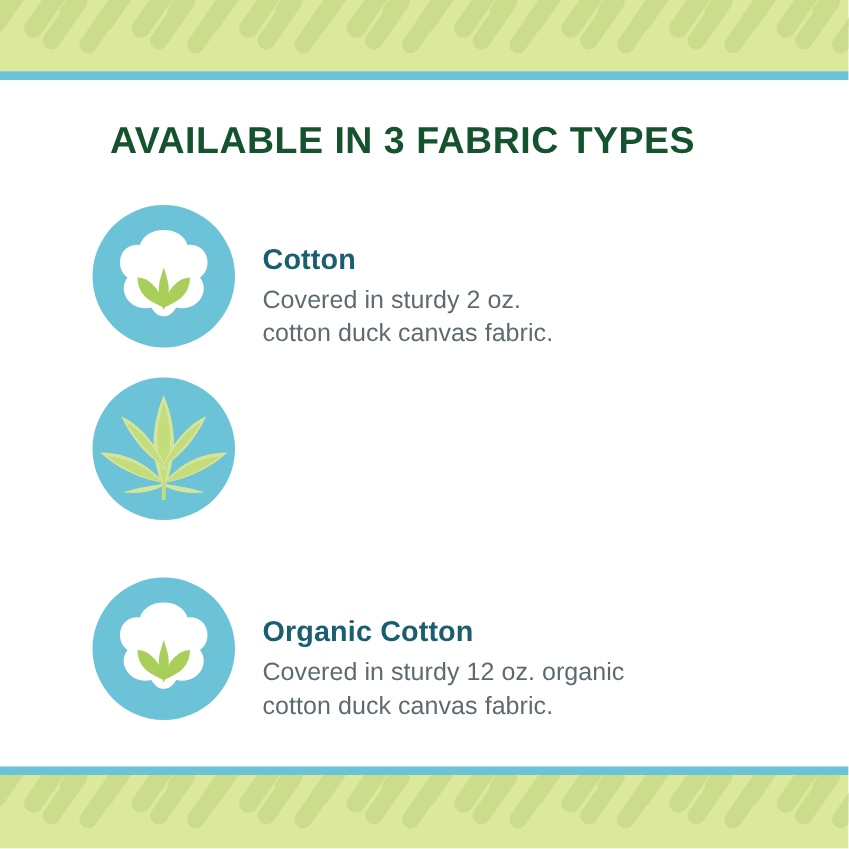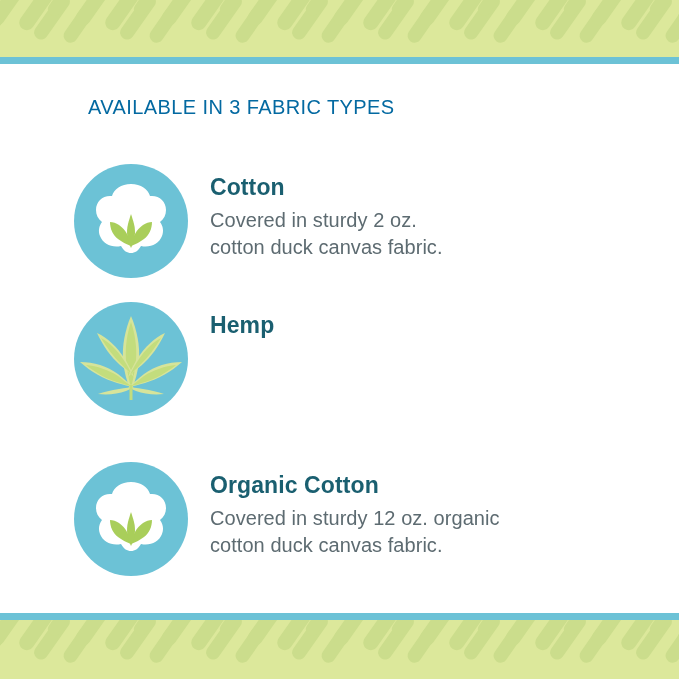--- a/index.html
+++ b/index.html
@@ -53,35 +53,35 @@
     border-radius: 999px;
     transform-origin: center center;
   }
 
   
   .title {
     position: absolute;
     left: 88px;
     top: 96px;
     width: 540px;
-    color: #0369a1;
-    font-size: 20px;
-    font-weight: normal;
+    color: #14532d;
+    font-size: 30px;
+    font-weight: bold;
     letter-spacing: 0.4px;
     line-height: 1.1;
     white-space: nowrap;
   }
 
   
   .feature {
     position: absolute;
     left: 70px;
     width: 560px;
     display: flex;
-    align-items: flex-start;
+    align-items: flex-end;
   }
   .feature-1 { top: 162px; }
   .feature-2 { top: 300px; }
   .feature-3 { top: 460px; }
 
   .icon-wrap {
     width: 122px;
     flex: 0 0 122px;
     display: flex;
     justify-content: center;
@@ -233,21 +233,20 @@
 
           <path d="M26 94 C36 95 46 94 54 91 C58 89 61 88 62 87 C58 87 53 88 47 89 C39 90 32 92 26 94 Z" fill="#d6e49a"></path>
 
           <path d="M92 94 C82 95 72 94 64 91 C60 89 57 88 56 87 C60 87 65 88 71 89 C79 90 86 92 92 94 Z" fill="#d6e49a"></path>
 
           <path d="M57.5 85 L57.5 100 L60.5 100 L60.5 85 Z" fill="#c3dd7d"></path>
         </g>
       </svg>
     </div>
     <div class="feature-text">
-      <p class="feature-heading">Hemp</p>
     </div>
   </div>
 
   <div class="feature feature-3">
     <div class="icon-wrap">
       <svg class="icon-svg" width="118" height="118" viewBox="0 0 118 118" aria-hidden="true">
         <circle cx="59" cy="59" r="57" fill="#6cc2d6"></circle>
         <path d="M59 22
                  C49 22 42 27 40 34
                  C31 33 24 39 24 48

